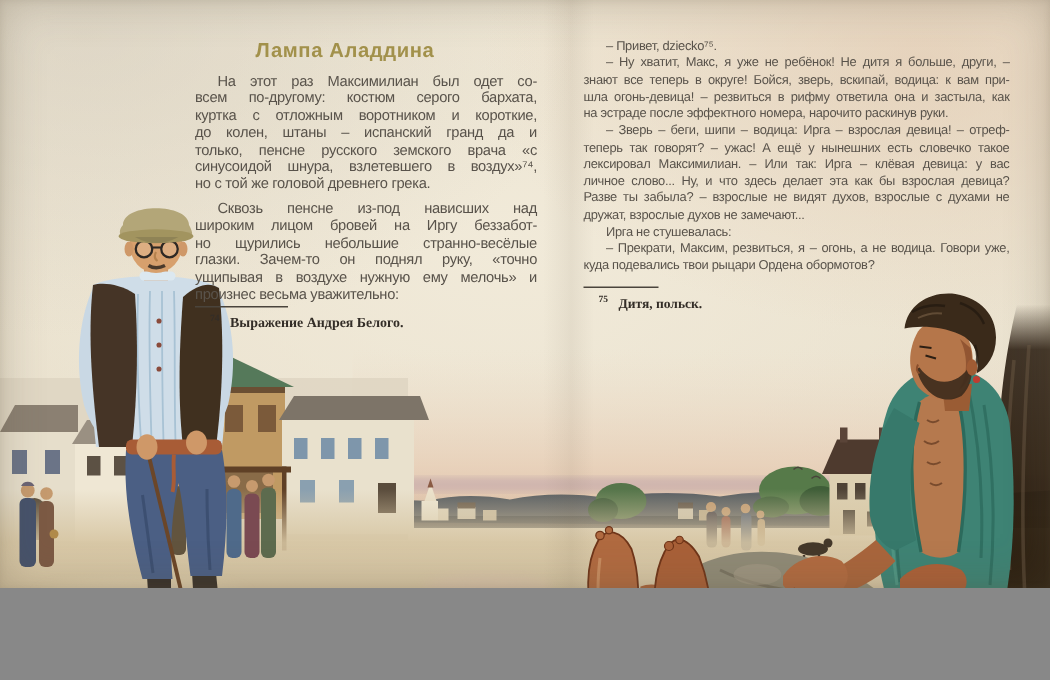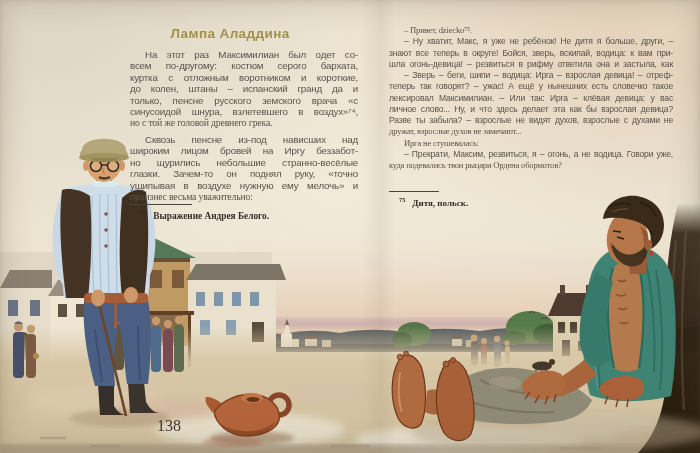--- a/index.html
+++ b/index.html
@@ -1,17 +1,17 @@
 <!DOCTYPE html>
 <html><head>
 <meta charset="utf-8">
 <style>
   html,body { margin:0; padding:0; background:#888; }
   .spread {
-    position:relative; width:700px; height:453px; overflow:hidden;
+    position:relative; width:700px; height:392px; overflow:hidden;
     font-family:"Liberation Sans","DejaVu Sans",sans-serif;
     background:
       radial-gradient(ellipse 420px 260px at 88% 10%, rgba(224,196,170,.55), rgba(224,196,170,0) 70%),
       radial-gradient(ellipse 460px 280px at 8% 6%, rgba(202,194,180,.40), rgba(202,194,180,0) 72%),
       radial-gradient(ellipse 620px 380px at 48% 42%, #f1ead9, rgba(241,234,217,0) 78%),
       linear-gradient(#ebe3d0, #e6ddc9);
   }
   svg.art { position:absolute; left:0; top:0; z-index:1; }
   .gutter {
     position:absolute; left:362px; top:0; width:34px; height:453px; z-index:3;
@@ -30,21 +30,21 @@
     text-align:center; font-size:13.5px; font-weight:700;
     letter-spacing:.4px; color:#a2914b;
   }
   .textcol { position:absolute; width:100%; color:#59534b; }
   .col-left  { font-size:9.8px; letter-spacing:-.2px; }
   .col-right { font-size:8.6px; letter-spacing:-.2px; }
   .para1 { top:49px; }  .para2 { top:134px; }
   .rlines { top:25px; }
   .ln { height:11.4px; line-height:11.4px; text-align:justify; text-align-last:justify; white-space:nowrap; }
   .page-right .ln { height:11.25px; line-height:11.25px; }
-  .ln.last { text-align:left; text-align-last:left;font-family:Liberation Serif, serif; }
+  .ln.last { text-align:left; text-align-last:left; }
   .ln.first { text-indent:15px; }
 
   .fn {
     position:absolute; color:#332d27;
     font-family:"Liberation Serif","DejaVu Serif",serif; font-size:9.3px; font-weight:600;
   }
   .fn-l { top:204px; } .fn-r { top:191px; font-size:9px; }
   .fn .rule { width:62px; border-top:1.2px solid #4a443c; margin:0 0 4px 0; }
   .fn-r .rule { width:50px; }
   .fn sup { font-size:6.3px; margin:0 7px 0 10px; }
@@ -349,20 +349,21 @@
 
     <div class="pagenum">138</div>
   </div>
 
   <div class="page page-right">
     <div class="textcol col-right rlines">
       <div class="ln first last">– Привет, dziecko⁷⁵.</div>
       <div class="ln first">– Ну хватит, Макс, я уже не ребёнок! Не дитя я больше, други, –</div>
       <div class="ln">знают все теперь в округе! Бойся, зверь, вскипай, водица: к вам при-</div>
       <div class="ln">шла огонь-девица! – резвиться в рифму ответила она и застыла, как</div>
+      <div class="ln last">на эстраде после эффектного номера, нарочито раскинув руки.</div>
       <div class="ln first">– Зверь – беги, шипи – водица: Ирга – взрослая девица! – отреф-</div>
       <div class="ln">теперь так говорят? – ужас! А ещё у нынешних есть словечко такое</div>
       <div class="ln">лексировал Максимилиан. – Или так: Ирга – клёвая девица: у вас</div>
       <div class="ln">личное слово... Ну, и что здесь делает эта как бы взрослая девица?</div>
       <div class="ln">Разве ты забыла? – взрослые не видят духов, взрослые с духами не</div>
       <div class="ln last">дружат, взрослые духов не замечают...</div>
       <div class="ln first last">Ирга не стушевалась:</div>
       <div class="ln first">– Прекрати, Максим, резвиться, я – огонь, а не водица. Говори уже,</div>
       <div class="ln last">куда подевались твои рыцари Ордена обормотов?</div>
     </div>

